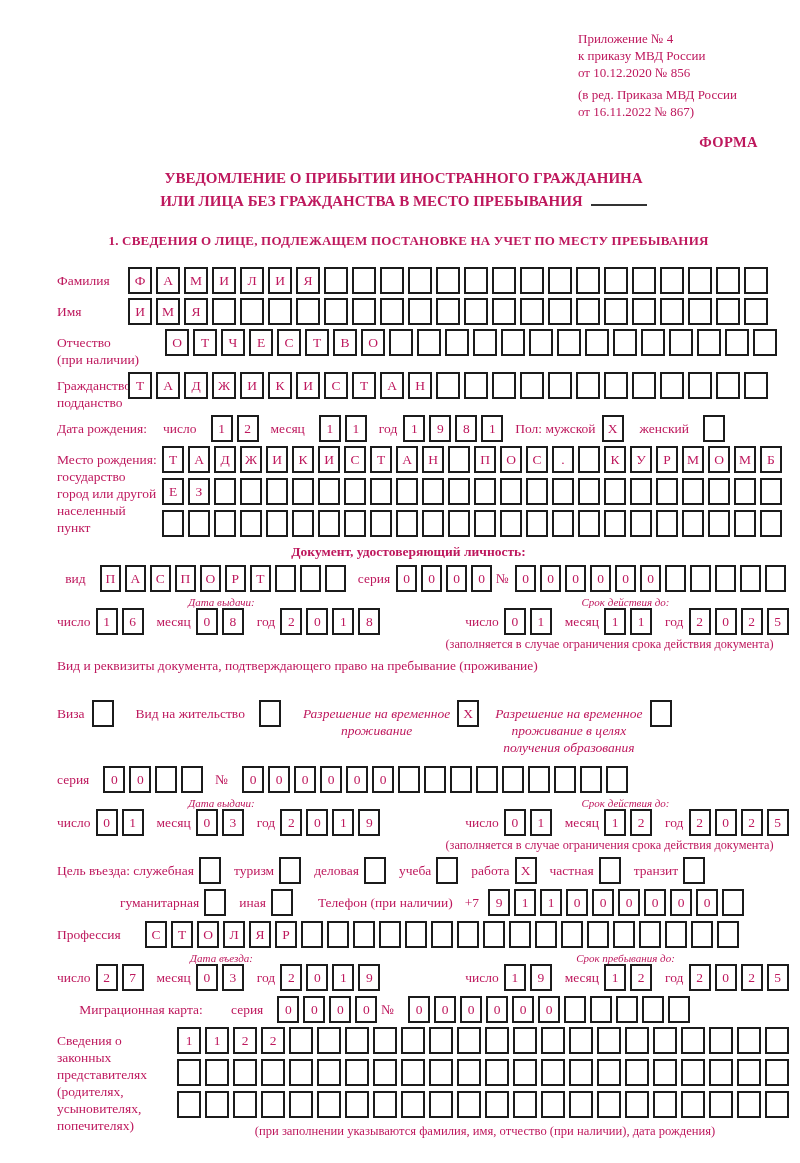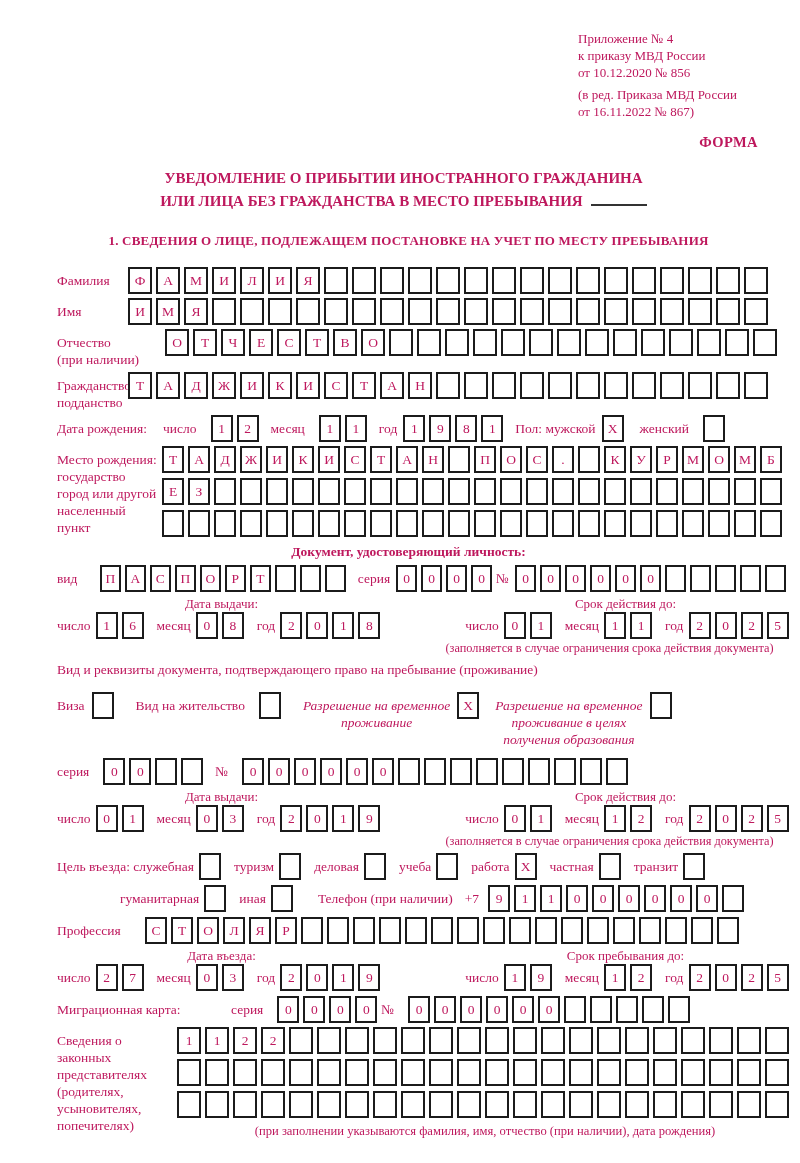--- a/index.html
+++ b/index.html
@@ -22,37 +22,37 @@
   .flabel { flex:none; font-size:13.5px; line-height:17px; padding-top:5px; }
   .w71 { width:71px; } .w108 { width:108px; } .w105 { width:105px; } .w120 { width:120px; }
   .cells { display:inline-flex; flex-wrap:nowrap; }
   .cell {
     width:24px; height:27px; border:2px solid #1b1b1b; background:#fff;
     display:inline-flex; align-items:center; justify-content:center;
     font-size:13.5px; margin-right:4px; flex:none;
   }
   .sm .cell { width:22px; } .xs .cell { width:21px; margin-right:4px; }
   .stack > .cells { display:flex; margin-bottom:5px; }
-  .lbl { font-size:13.5px; line-height:17px; padding-top:5px; }
+  .lbl { font-size:13.5px; line-height:17px; padding-top:5px;text-align:center; }
   .inrow { display:flex; align-items:flex-start; margin-bottom:4px; }
   .inrow .lbl { margin-right:6px; }
   .gap8 { margin-left:8px; } .gap12 { margin-left:12px; } .gap18 { margin-left:18px; }
   
-  .dheads { display:flex; font-size:13px; margin-top:2px; }
+  .dheads { display:flex; font-size:11px; margin-top:2px;font-style:italic; }
   .dh-l { width:330px; text-align:center; }
   .dh-r { width:330px; text-align:center; margin-left:75px; }
   .daterow { display:flex; align-items:flex-start; margin-bottom:2px; }
   .dgroup { display:flex; align-items:flex-start; }
   .dgroup .lbl { margin-right:5px; }
   .dgroup .cells { margin-right:9px; }
   .dg-r { margin-left:72px; }
   .note { font-size:12.3px; margin-left:330px; width:445px; text-align:center; margin-bottom:4px; }
   .plain { font-size:13.5px; line-height:20px; }
   
-  .permitrow { display:flex; align-items:flex-start; margin-top:12px; margin-bottom:10px; }
+  .permitrow { display:flex; align-items:flex-start; margin-top:24px; margin-bottom:10px; }
   .pitem { display:flex; align-items:flex-start; font-size:13.5px; }
   .pitem .txt { padding-top:5px; line-height:17px; }
   .pitem .txt.ctr { text-align:center;font-style:italic; }
   .pitem .cells { margin-left:7px; }
   
   .purpose { display:flex; align-items:flex-start; margin-bottom:5px; font-size:13.5px; }
   .purpose .pitem { margin-right:9px; }
   .purpose .pitem .cells { margin-left:5px; }
   .indent63 { margin-left:63px; }
   .legalwrap { display:flex; align-items:flex-start; margin-top:4px; }

